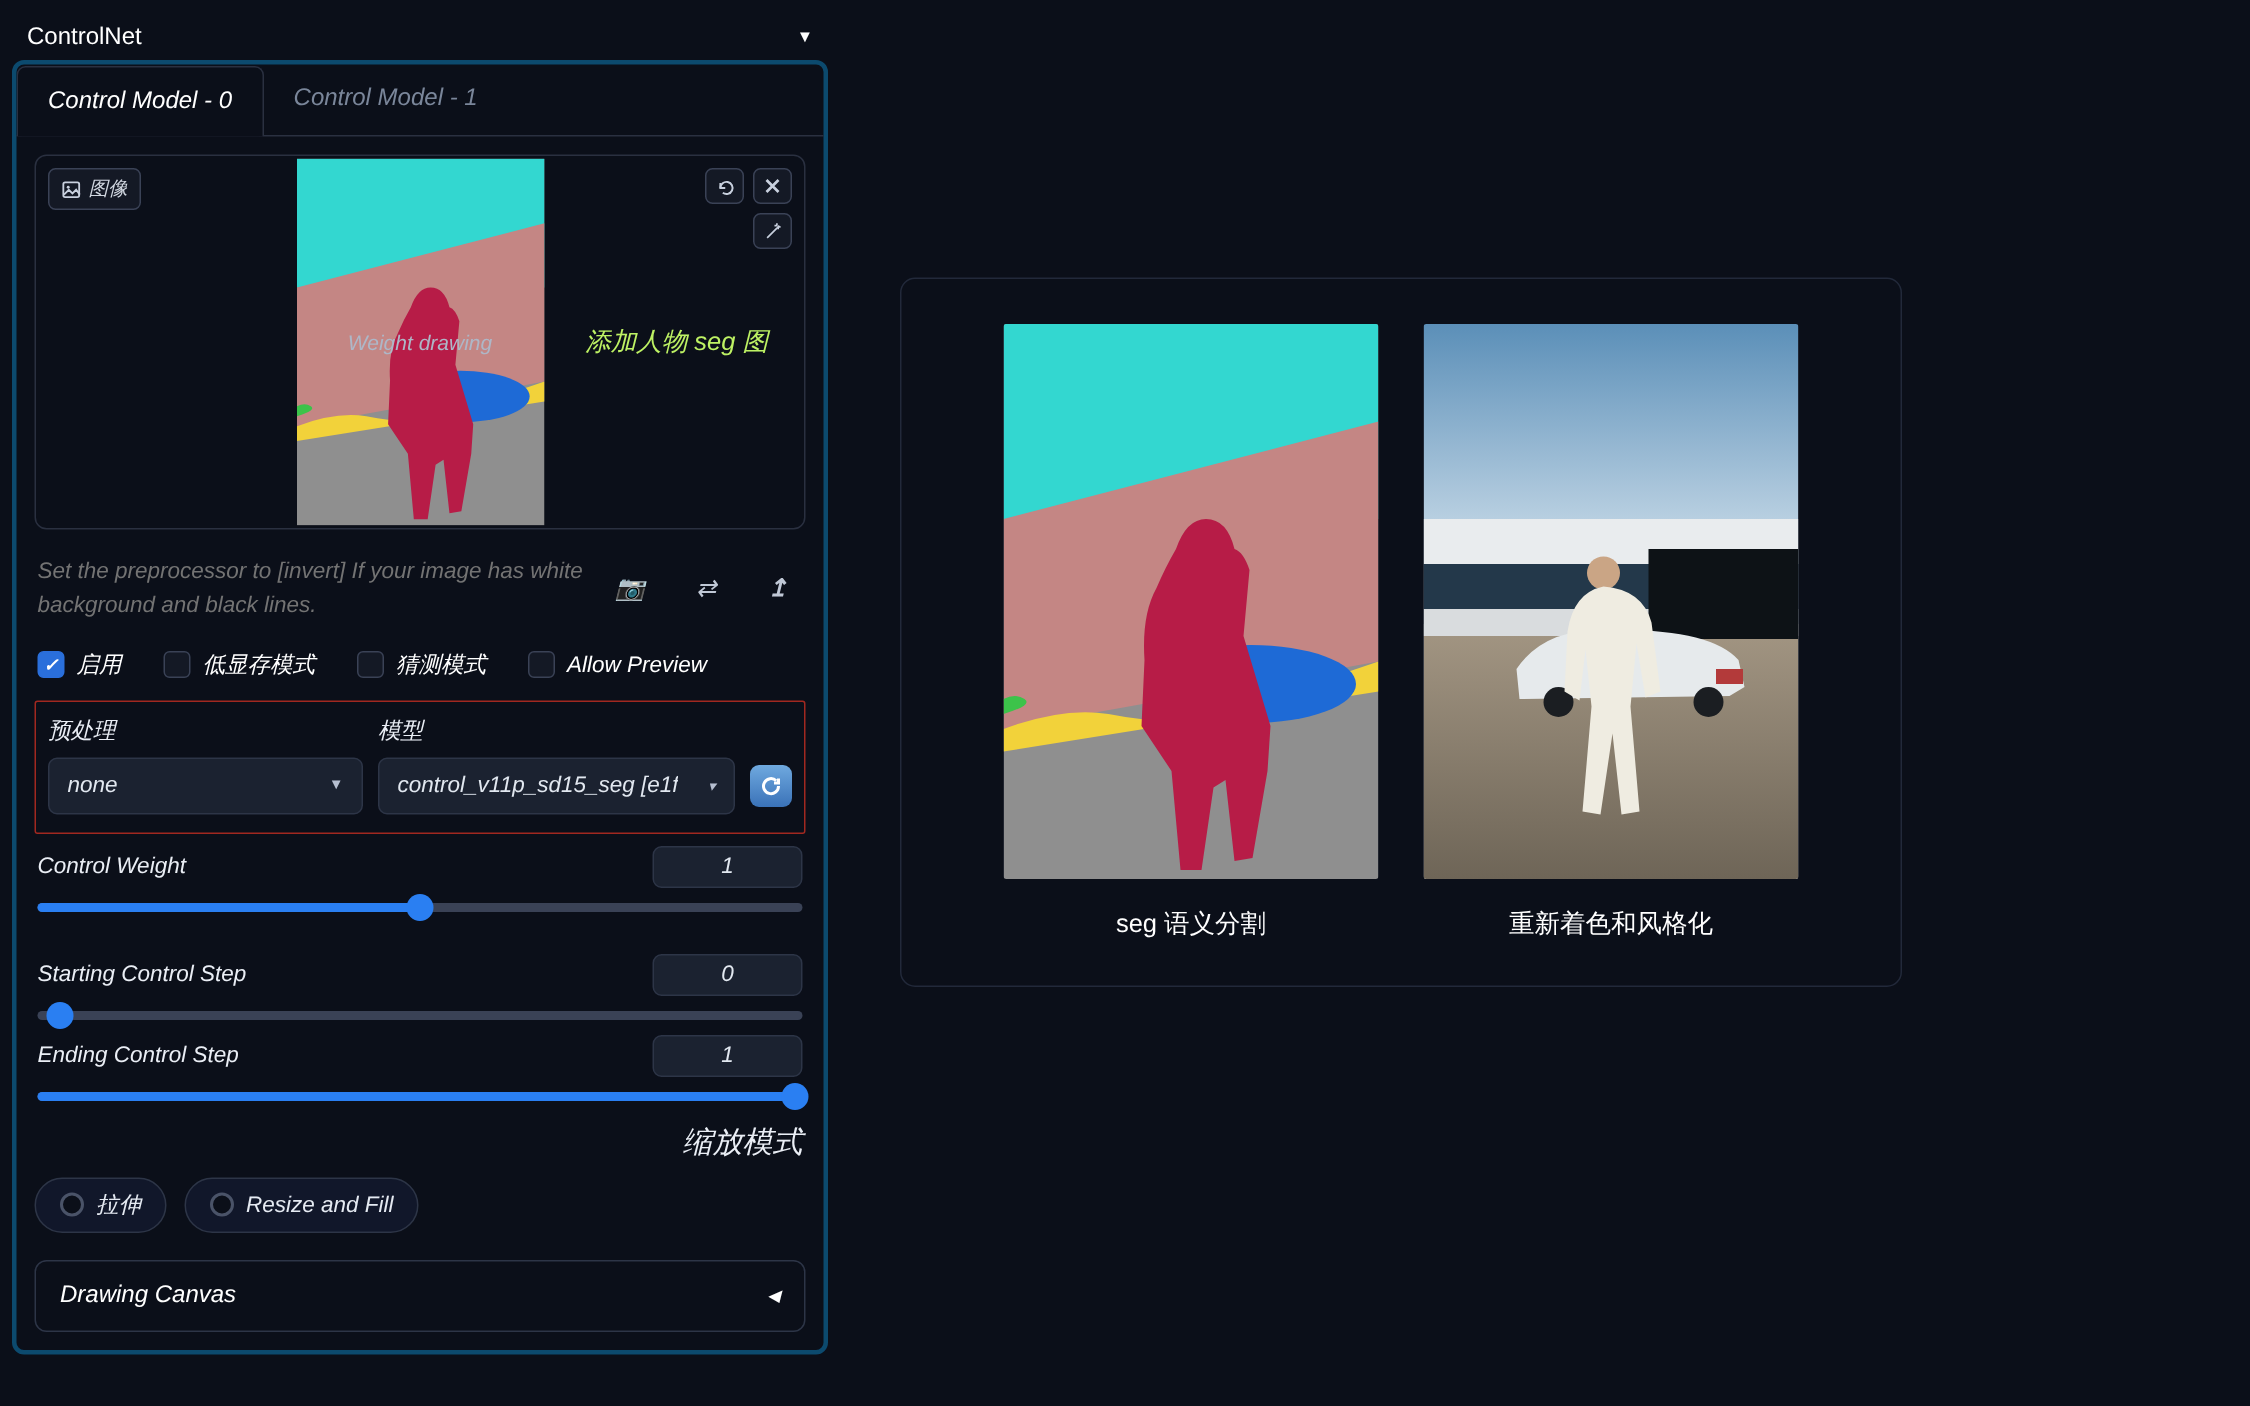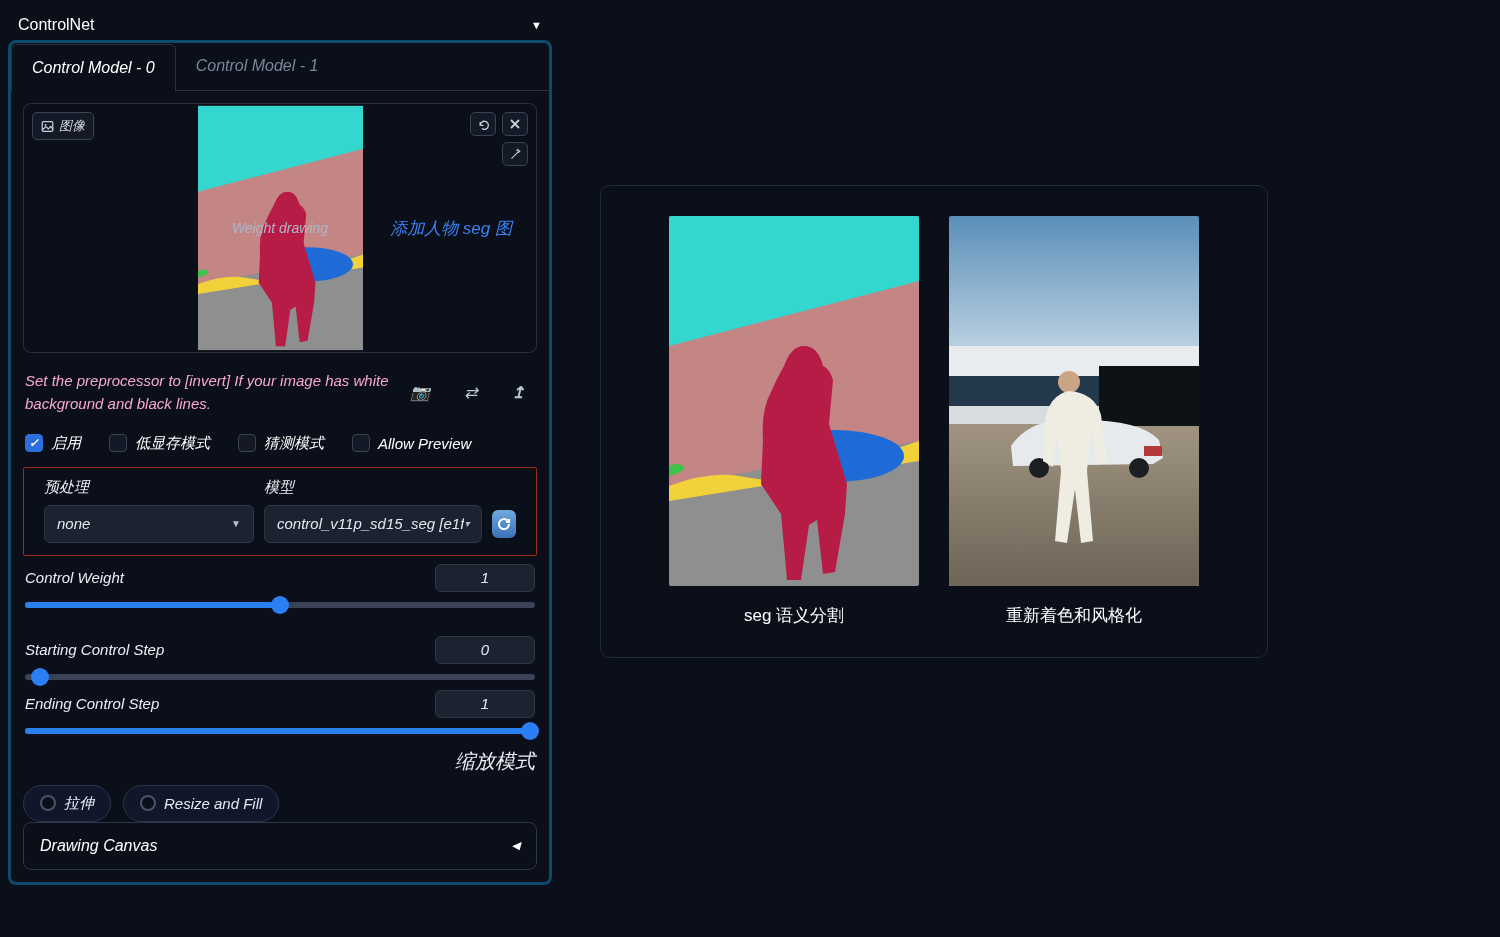--- a/index.html
+++ b/index.html
@@ -115,35 +115,35 @@
     top: 50%; left: 50%;
     transform: translate(-50%,-50%);
     color: #aeb7c7;
     font-size: 14px;
     pointer-events: none;
   }
   .red-anno {
     position: absolute;
     top: 50%; right: 24px;
     transform: translateY(-50%);
-    color: #3b82f6;
+    color: #bef264;
     font-size: 17px;
     font-weight: 400;
     pointer-events: none;
     margin-left: 17px;
   }
   .help-row {
     display: flex;
     align-items: center;
     gap: 10px;
     margin: 16px 2px 12px;
   }
   .help-text {
     flex: 1;
-    color: #f9a8d4;
+    color: #737373;
     font-size: 15px;
     line-height: 1.55;
   }
   .help-icons {
     display: flex;
     gap: 34px;
     align-items: center;
     color: #c0c8d6;
     font-size: 16px;
     padding-right: 10px;
@@ -175,21 +175,21 @@
   .chk.checked .box {
     background: #2a6fdb;
     border-color: #2a6fdb;
     color: #fff;
     font-size: 12px;
     font-weight: 700;
   }
   .redbox {
     border: 1px solid #a12820;
     border-radius: 2px;
-    padding: 10px 20px 12px;
+    padding: 10px 8px 12px;
     display: flex;
     gap: 10px;
     align-items: flex-end;
     margin-bottom: 8px;
   }
   .field { display: flex; flex-direction: column; gap: 8px; }
   .field-label { color: #eaeef5; font-size: 15px; }
   .select {
     background: #1b2230;
     border: 1px solid #2d3547;
@@ -292,20 +292,21 @@
     border-color: #2a7ff2;
     background: #2a7ff2;
   }
   .pill.selected .dot::after {
     content: "";
     width: 6px; height: 6px;
     background: #fff;
     border-radius: 50%;
   }
   .canvas-bar {
+    margin-top: 18px;
     border: 1px solid #2d3547;
     border-radius: 8px;
     height: 48px;
     display: flex;
     align-items: center;
     justify-content: space-between;
     padding: 0 16px;
     cursor: pointer;
   }
   .canvas-bar .tri { font-size: 11px; color: #fff; }

